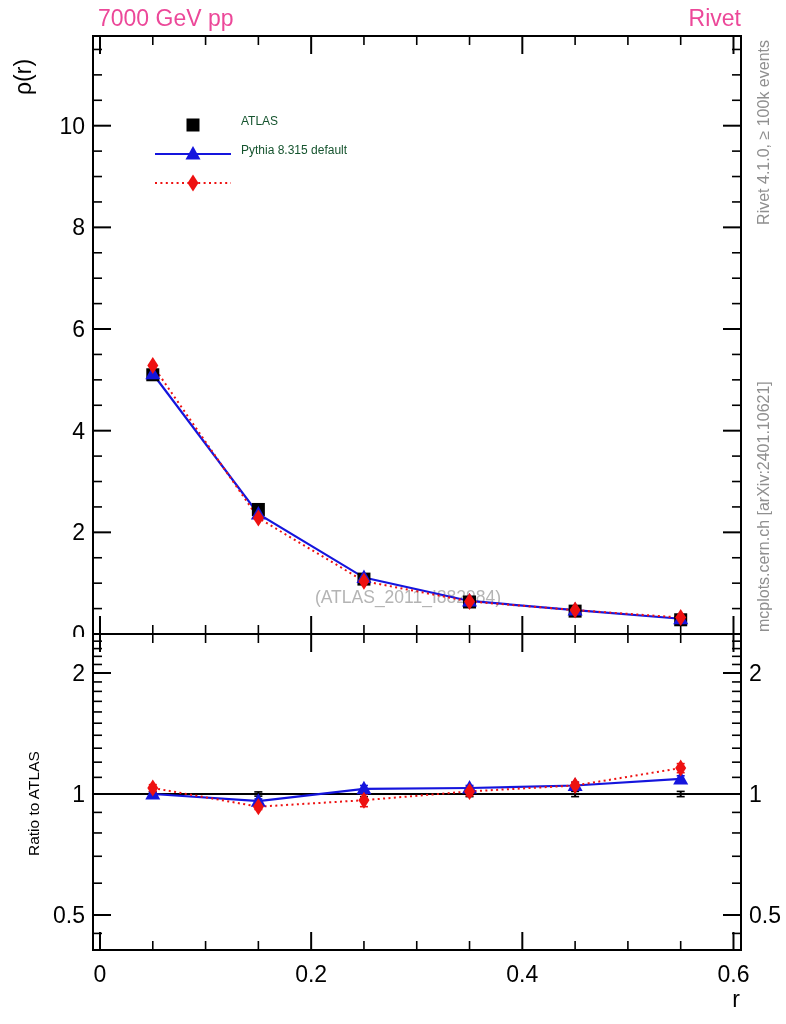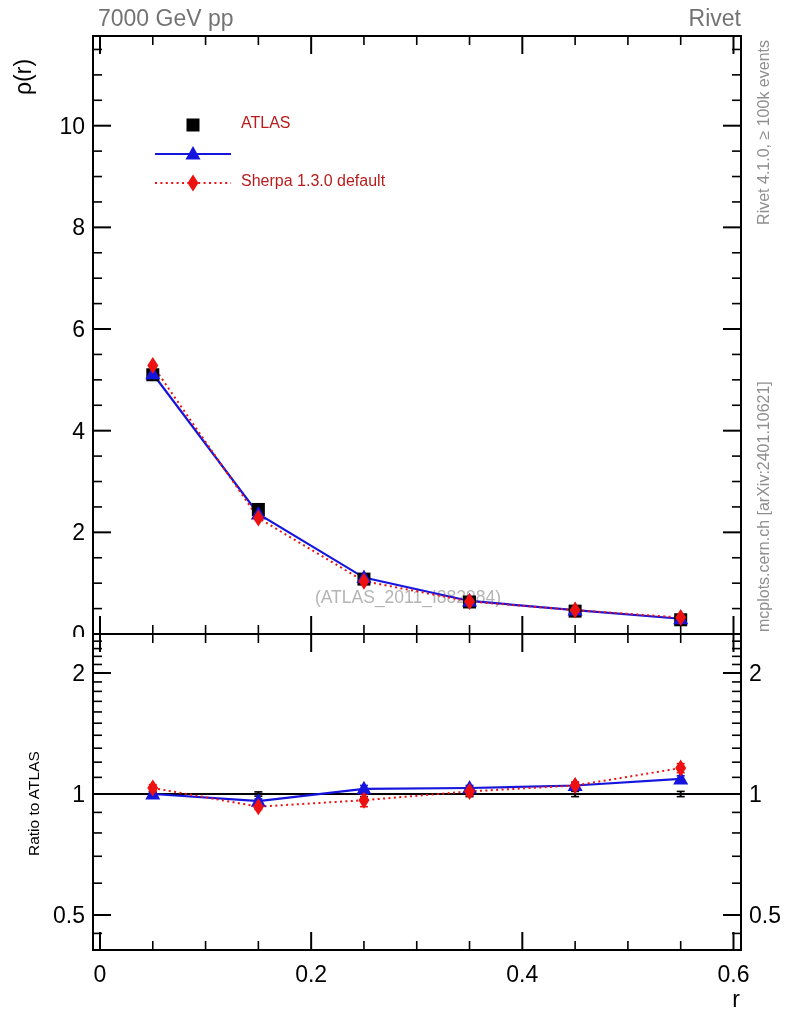--- a/index.html
+++ b/index.html
@@ -1,23 +1,23 @@
 <!DOCTYPE html>
 <html><head>
 <meta charset="utf-8">
 <style>
   html,body{margin:0;padding:0;background:#fff;}
   body{width:786px;height:1024px;font-family:"Liberation Sans",sans-serif;}
   #wrap{position:relative;width:786px;height:1024px;background:#fff;overflow:hidden;}
   #plot{position:absolute;left:0;top:0;}
   .abs{position:absolute;}
-  .hdr{font-size:23px;color:#737373;white-space:nowrap;text-align:center;}
+  .hdr{font-size:23px;color:#ec4899;white-space:nowrap;text-align:center;}
   .title{font-size:22px;color:#000;text-align:center;white-space:nowrap;}
   .title .sub{font-size:14px;position:relative;top:7px;}
-  .legend-label{font-size:16px;color:#b91c1c;white-space:nowrap;}
+  .legend-label{font-size:12px;color:#14532d;white-space:nowrap;}
   svg text{fill:#000;}
   .ticklab{font-size:23px;font-family:"Liberation Sans",sans-serif;}
   .axlab{font-size:23px;font-family:"Liberation Sans",sans-serif;}
   .smlab{font-size:15.5px;font-family:"Liberation Sans",sans-serif;}
   .sidenote{font-size:16px;font-family:"Liberation Sans",sans-serif;fill:#8f8f8f;}
   .watermark{font-size:17.5px;font-family:"Liberation Sans",sans-serif;fill:#b4b4b4;}
 </style>
 </head>
 <body>
 
@@ -305,14 +305,14 @@
         <line x1="155" y1="183" x2="231" y2="183" stroke="#ee1111" stroke-width="2" stroke-dasharray="2 3.4"></line>
         <polygon points="193,174.5 198.5,183 193,191.5 187.5,183" fill="#ee1111"></polygon>
       </g>
     </svg>
 
   <div class="abs hdr" style="left:98px;top:5px;">7000 GeV pp</div>
   <div class="abs hdr" style="right:45px;top:5px;">Rivet</div>
 
 
   <div class="abs legend-label" style="left:241px;top:114px;">ATLAS</div>
-  <div class="abs legend-label" style="left:241px;top:172px;">Sherpa 1.3.0 default</div>
+  <div class="abs legend-label" style="left:241px;top:143px;">Pythia 8.315 default</div>
 </div>
 
 </body></html>

